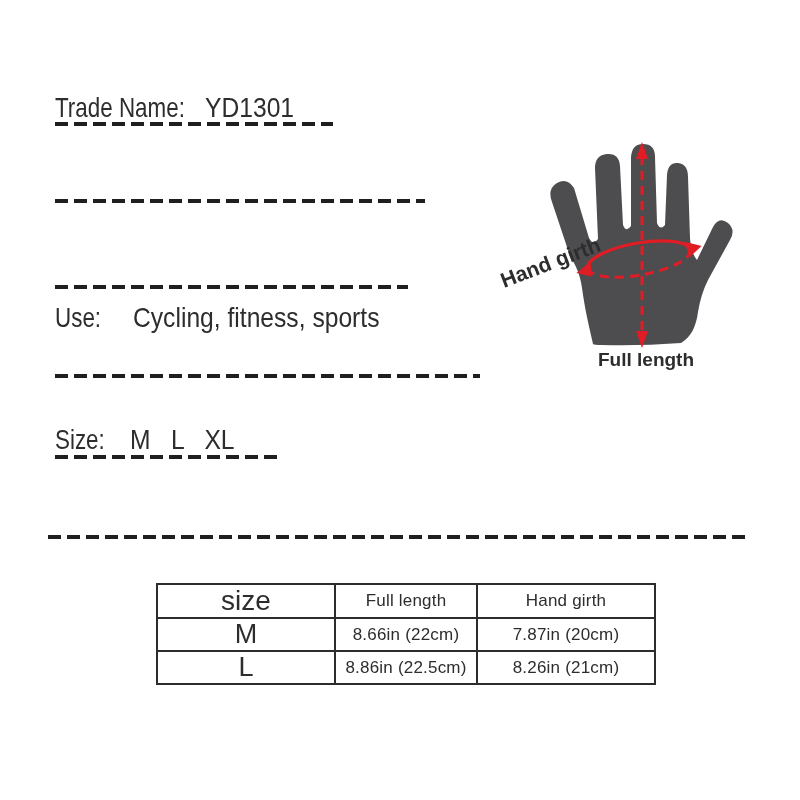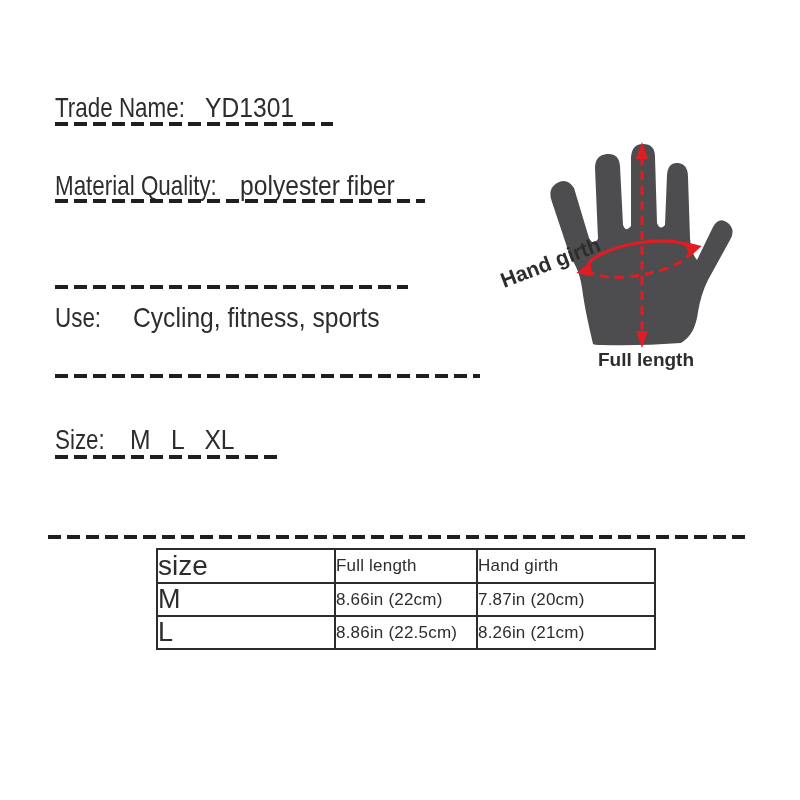--- a/index.html
+++ b/index.html
@@ -14,22 +14,22 @@
     display:inline-block;transform-origin:left center;color:var(--ink,#2d2d2d);
   }
   .lbl{transform:scaleX(0.80);}
   .val{transform:scaleX(0.88);}
   .dash{
     position:absolute;height:4px;
     background:repeating-linear-gradient(to right,var(--dash,#1f1f1f) 0 13px,transparent 13px 19px);
   }
   
   .size-table{
-    position:absolute;left:156px;top:548px;width:498px;
-    border-collapse:collapse;table-layout:fixed;text-align:left;
+    position:absolute;left:156px;top:583px;width:498px;
+    border-collapse:collapse;table-layout:fixed;text-align:center;
   }
   .size-table th,.size-table td{
     border:2px solid var(--table-border,#2c2c2c);height:30px;padding:0;
     vertical-align:middle;font-weight:normal;color:var(--ink,#2d2d2d);
   }
   .c-size{font-size:27px;}
   th.c-size{font-size:28px;}
   .c-val{font-size:17px;font-weight:bold;letter-spacing:.2px;}
   
   .glove-svg{position:absolute;left:490px;top:128px;}
@@ -42,24 +42,20 @@
 <body>
 
 <div class="page">
 
   <div class="spec-line" style="top:91px;">
     <span class="lbl" style="left:55px">Trade Name:</span>
     <span class="val" style="left:205px">YD1301</span>
   </div>
   <div class="dash" style="top:122px;left:55px;width:278px;"></div>
 
-  <div class="spec-line" style="top:169px;">
-    <span class="lbl" style="left:55px">Material Quality:</span>
-    <span class="val" style="left:240px">polyester fiber</span>
-  </div>
   <div class="dash" style="top:199px;left:55px;width:370px;"></div>
 
   <div class="spec-line" style="top:253px;margin-top:48px;">
     <span class="lbl" style="left:55px">Use:</span>
     <span class="val" style="left:133px">Cycling, fitness, sports</span>
   </div>
   <div class="dash" style="top:285px;left:55px;width:353px;"></div>
 
   <div class="dash" style="top:374px;left:55px;width:425px;"></div>
 

